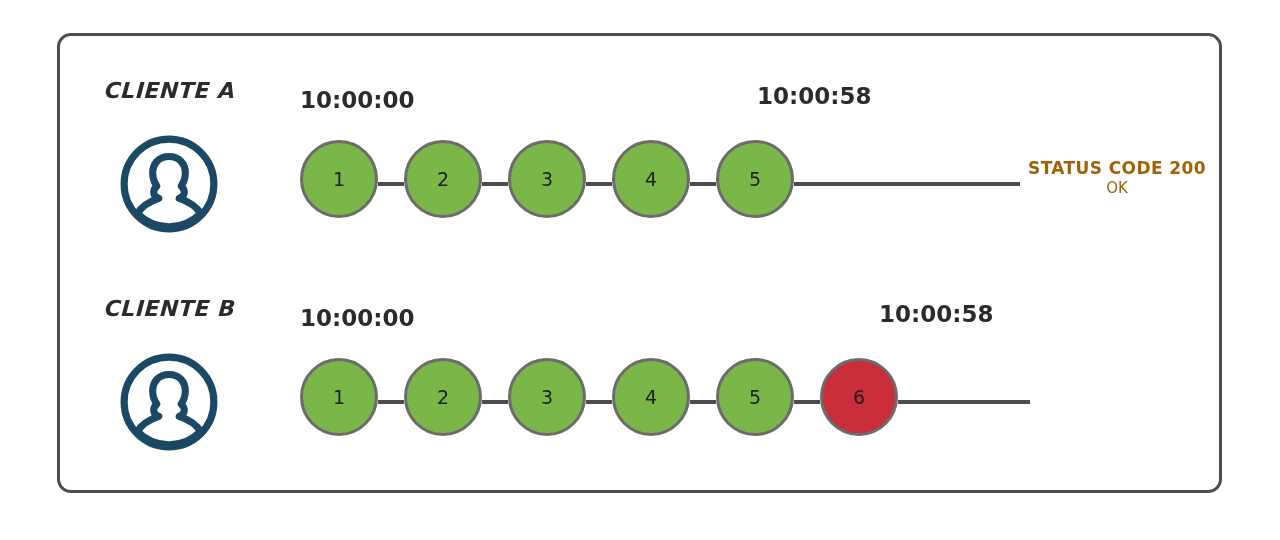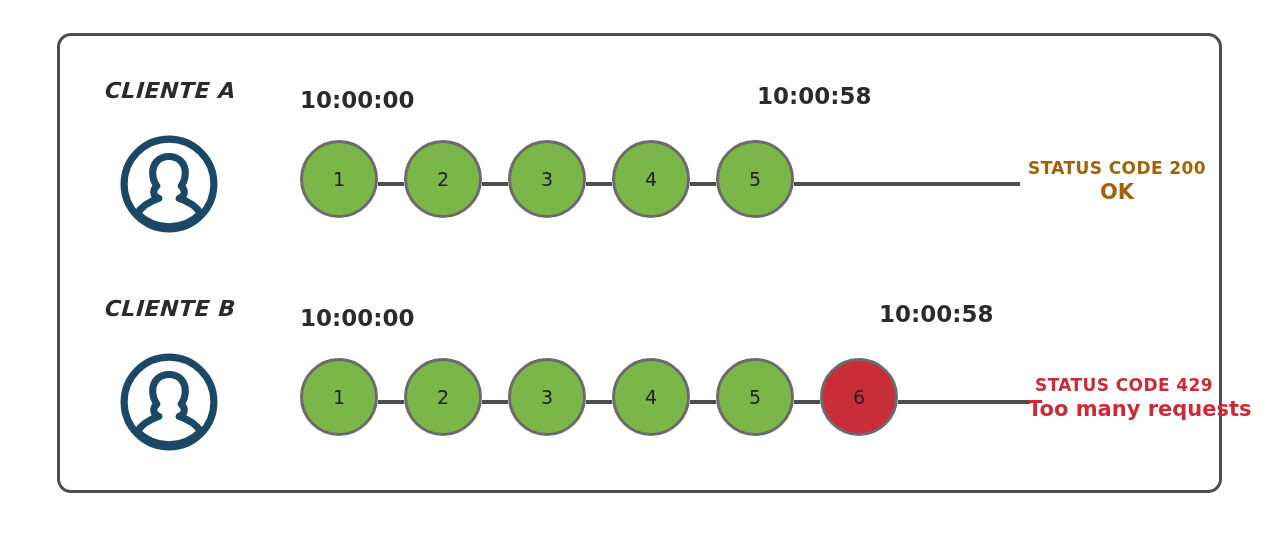--- a/index.html
+++ b/index.html
@@ -122,22 +122,22 @@
   }
   .status .line1 {
     font-family: "DejaVu Sans", sans-serif;
     font-size: 17px;
     font-weight: 600;
     letter-spacing: 0.4px;
     display: block;
   }
   .status .line2 {
     font-family: "DejaVu Sans", sans-serif;
-    font-size: 21px;
-    font-weight: 700;
+    font-size: 15px;
+    font-weight: 400;
     display: block;
   }
   .status.ok   { color: #a16207; }
   .status.fail { color: #CC2A36; }
 </style>
 </head>
 <body>
 
 <div id="stage">
   <div class="frame"></div>
@@ -184,17 +184,13 @@
           <div class="link" style="left: 794px; width: 26px;"></div>
           <div class="node fail" style="left: 820px;">6</div>
           <div class="link" style="left: 898px; width: 132px;"></div>
         </div>
       </div>
     </div>
 <div class="status ok" style="left: 1028px; top: 158px; width: 178px;">
       <span class="line1">STATUS CODE 200</span>
       <span class="line2">OK</span>
     </div>
-    <div class="status fail" style="left: 1028px; top: 375px; width: 192px;">
-      <span class="line1">STATUS CODE 429</span>
-      <span class="line2">Too many requests</span>
-    </div>
   </div>
 
 </body></html>

